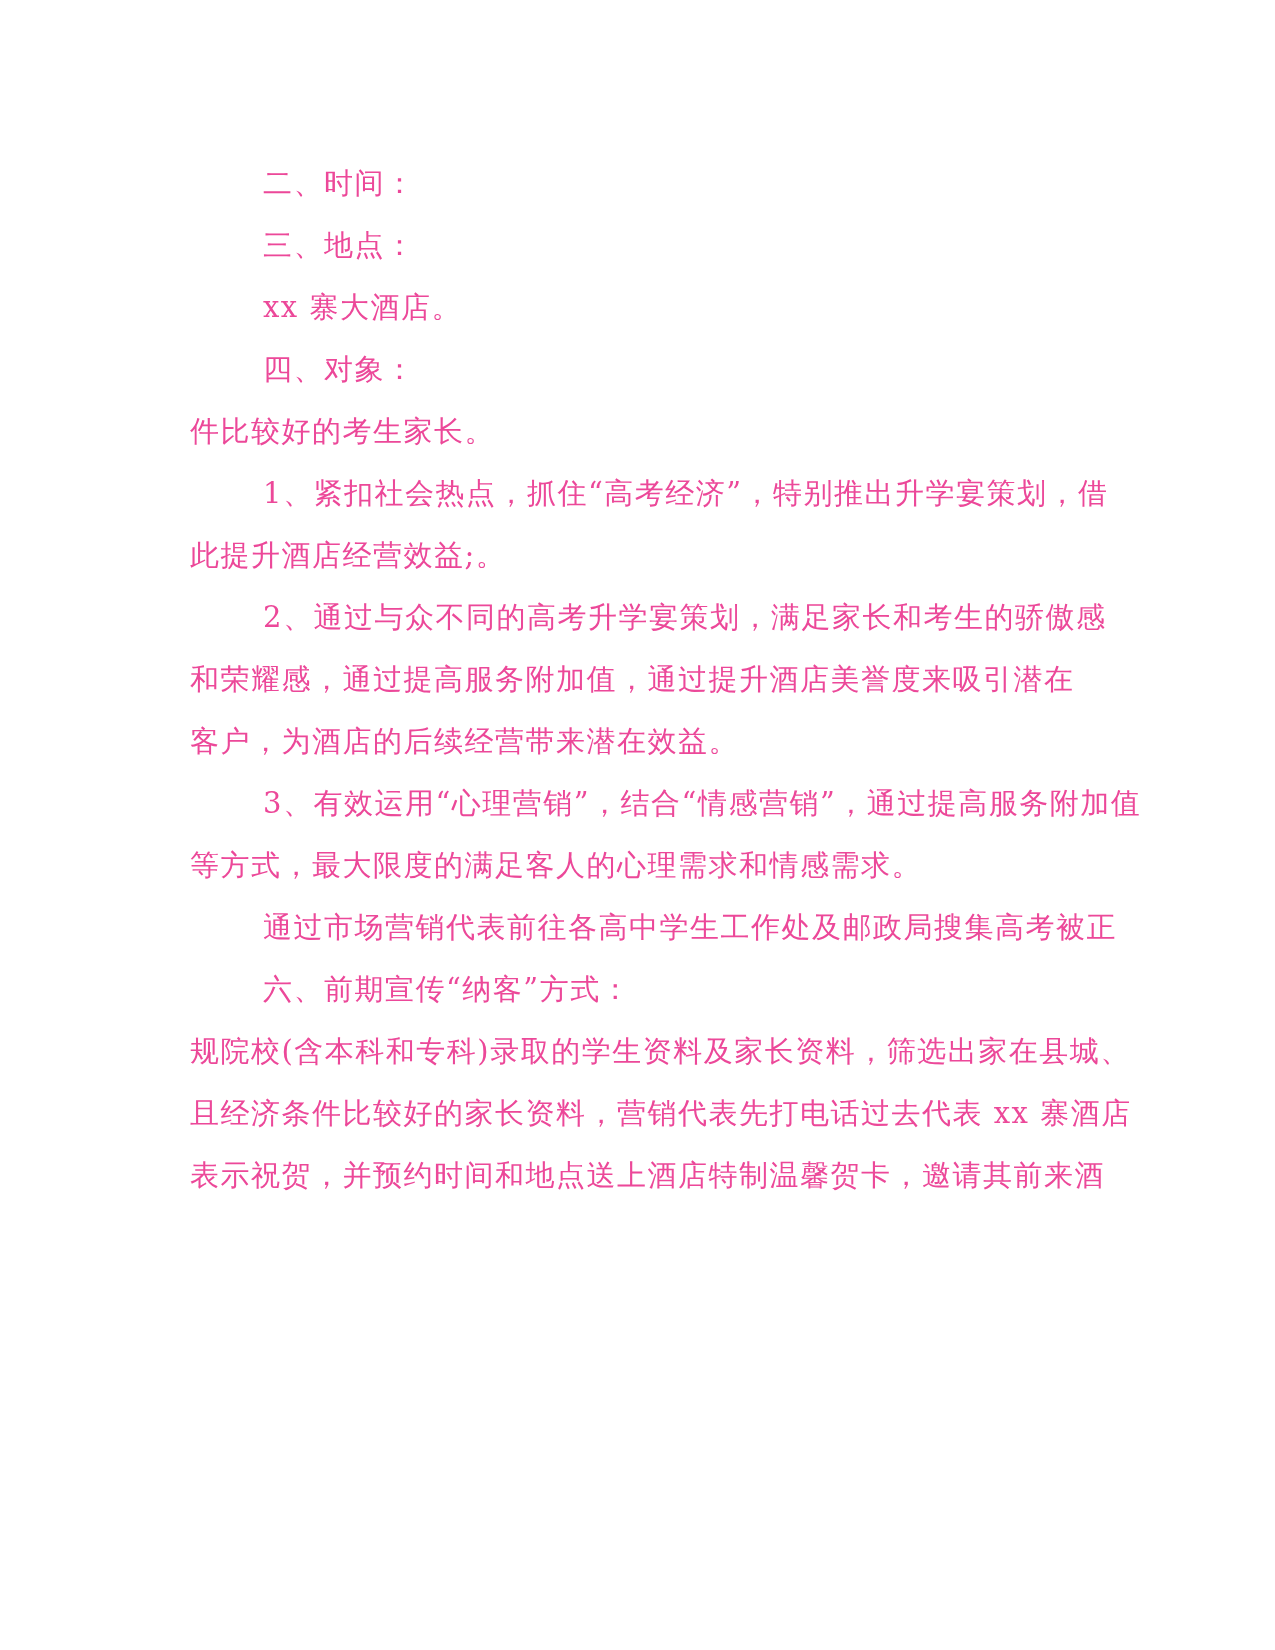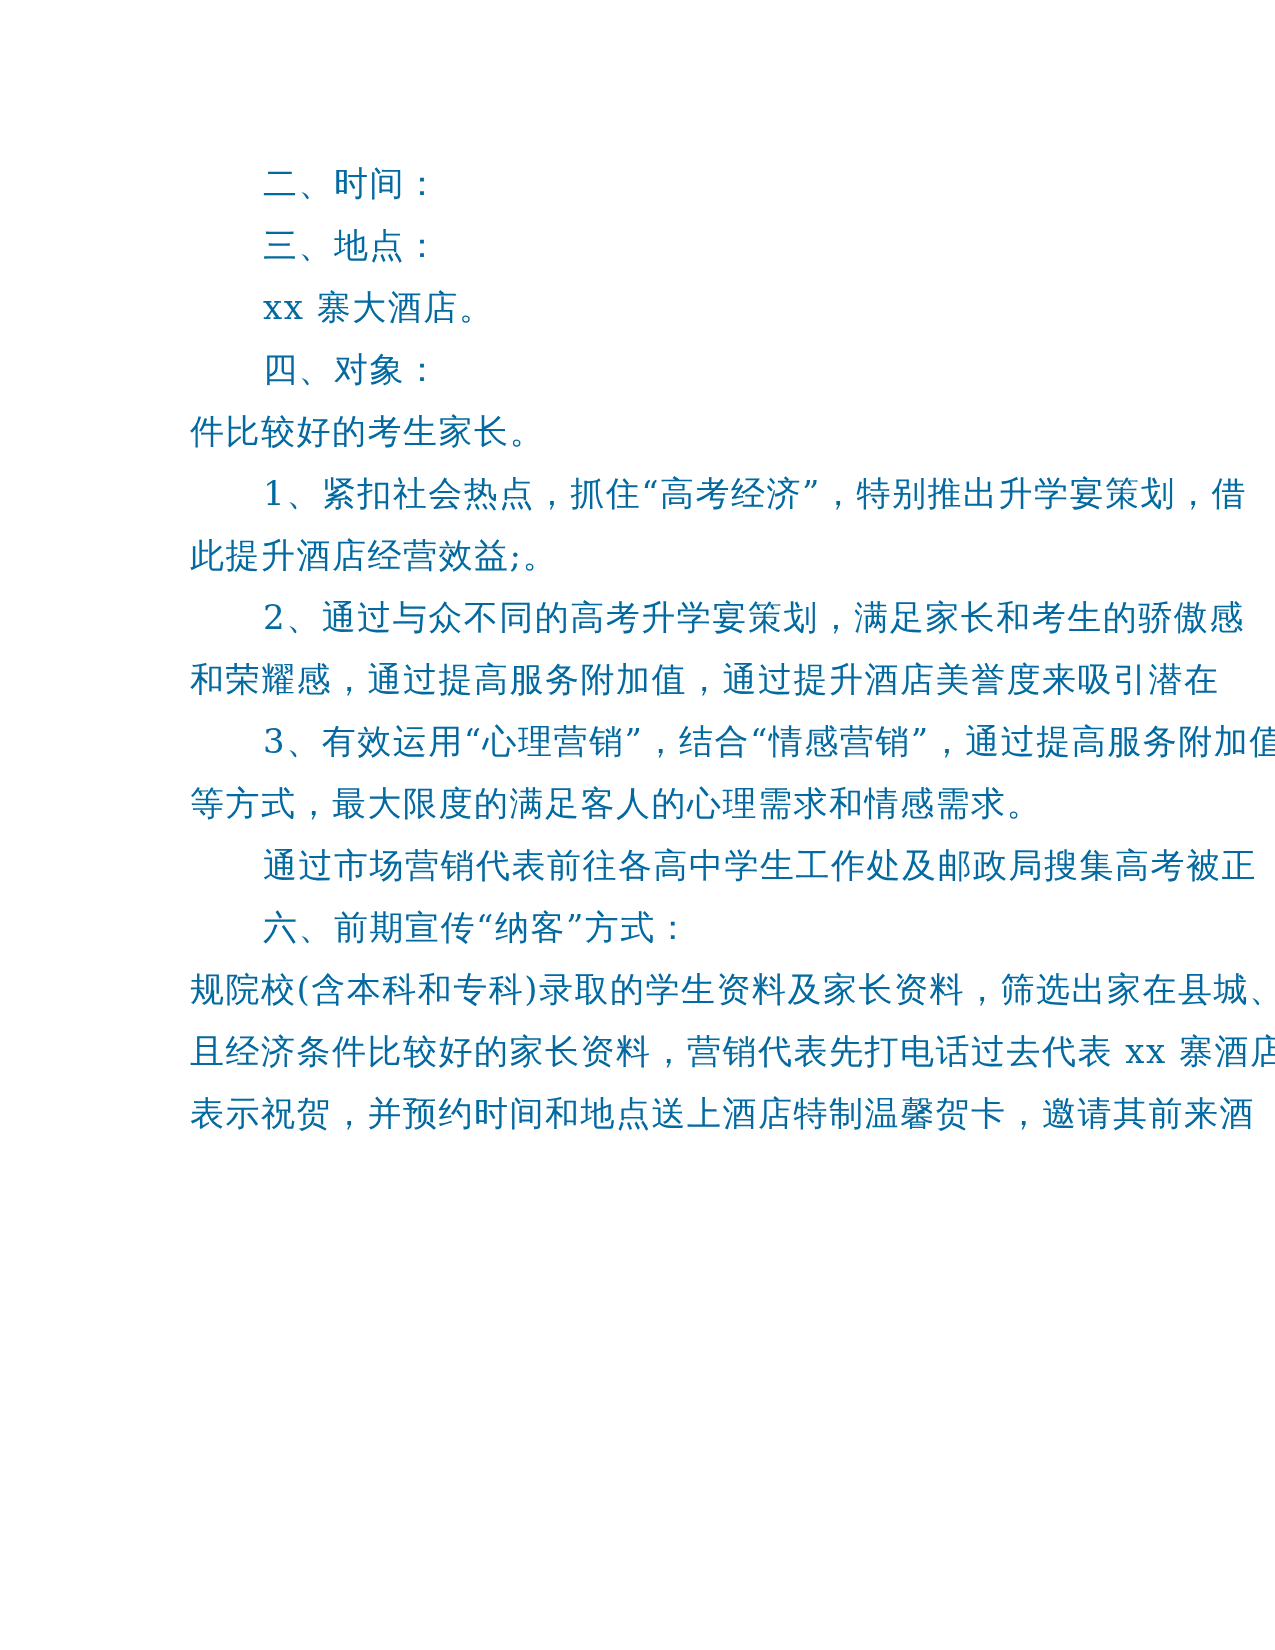--- a/index.html
+++ b/index.html
@@ -13,23 +13,23 @@
     height: 1650px;
     background: #ffffff;
     overflow: hidden;
     font-family: "DejaVu Serif", "Liberation Serif", serif;
   }
   .content {
     position: absolute;
     left: 190px;
     top: 152px;
     width: 900px;
-    font-size: 34px;
+    font-size: 29px;
     line-height: 62px;
-    color: #0369a1;
+    color: #ec4899;
     letter-spacing: 1.5px;
   }
   .line {
     display: block;
     height: 62px;
     white-space: nowrap;
   }
   .line.indent {
     padding-left: 73px;
   }
@@ -41,20 +41,21 @@
   <div class="content">
       <div class="line indent">二、时间：</div>
       <div class="line indent">三、地点：</div>
       <div class="line indent">xx 寨大酒店。</div>
       <div class="line indent">四、对象：</div>
       <div class="line">件比较好的考生家长。</div>
       <div class="line indent">1、紧扣社会热点，抓住“高考经济”，特别推出升学宴策划，借</div>
       <div class="line">此提升酒店经营效益;。</div>
       <div class="line indent">2、通过与众不同的高考升学宴策划，满足家长和考生的骄傲感</div>
       <div class="line">和荣耀感，通过提高服务附加值，通过提升酒店美誉度来吸引潜在</div>
+      <div class="line">客户，为酒店的后续经营带来潜在效益。</div>
       <div class="line indent">3、有效运用“心理营销”，结合“情感营销”，通过提高服务附加值</div>
       <div class="line">等方式，最大限度的满足客人的心理需求和情感需求。</div>
       <div class="line indent">通过市场营销代表前往各高中学生工作处及邮政局搜集高考被正</div>
       <div class="line indent">六、前期宣传“纳客”方式：</div>
       <div class="line">规院校(含本科和专科)录取的学生资料及家长资料，筛选出家在县城、</div>
       <div class="line">且经济条件比较好的家长资料，营销代表先打电话过去代表 xx 寨酒店</div>
       <div class="line">表示祝贺，并预约时间和地点送上酒店特制温馨贺卡，邀请其前来酒</div>
     </div>
 </div>
 

